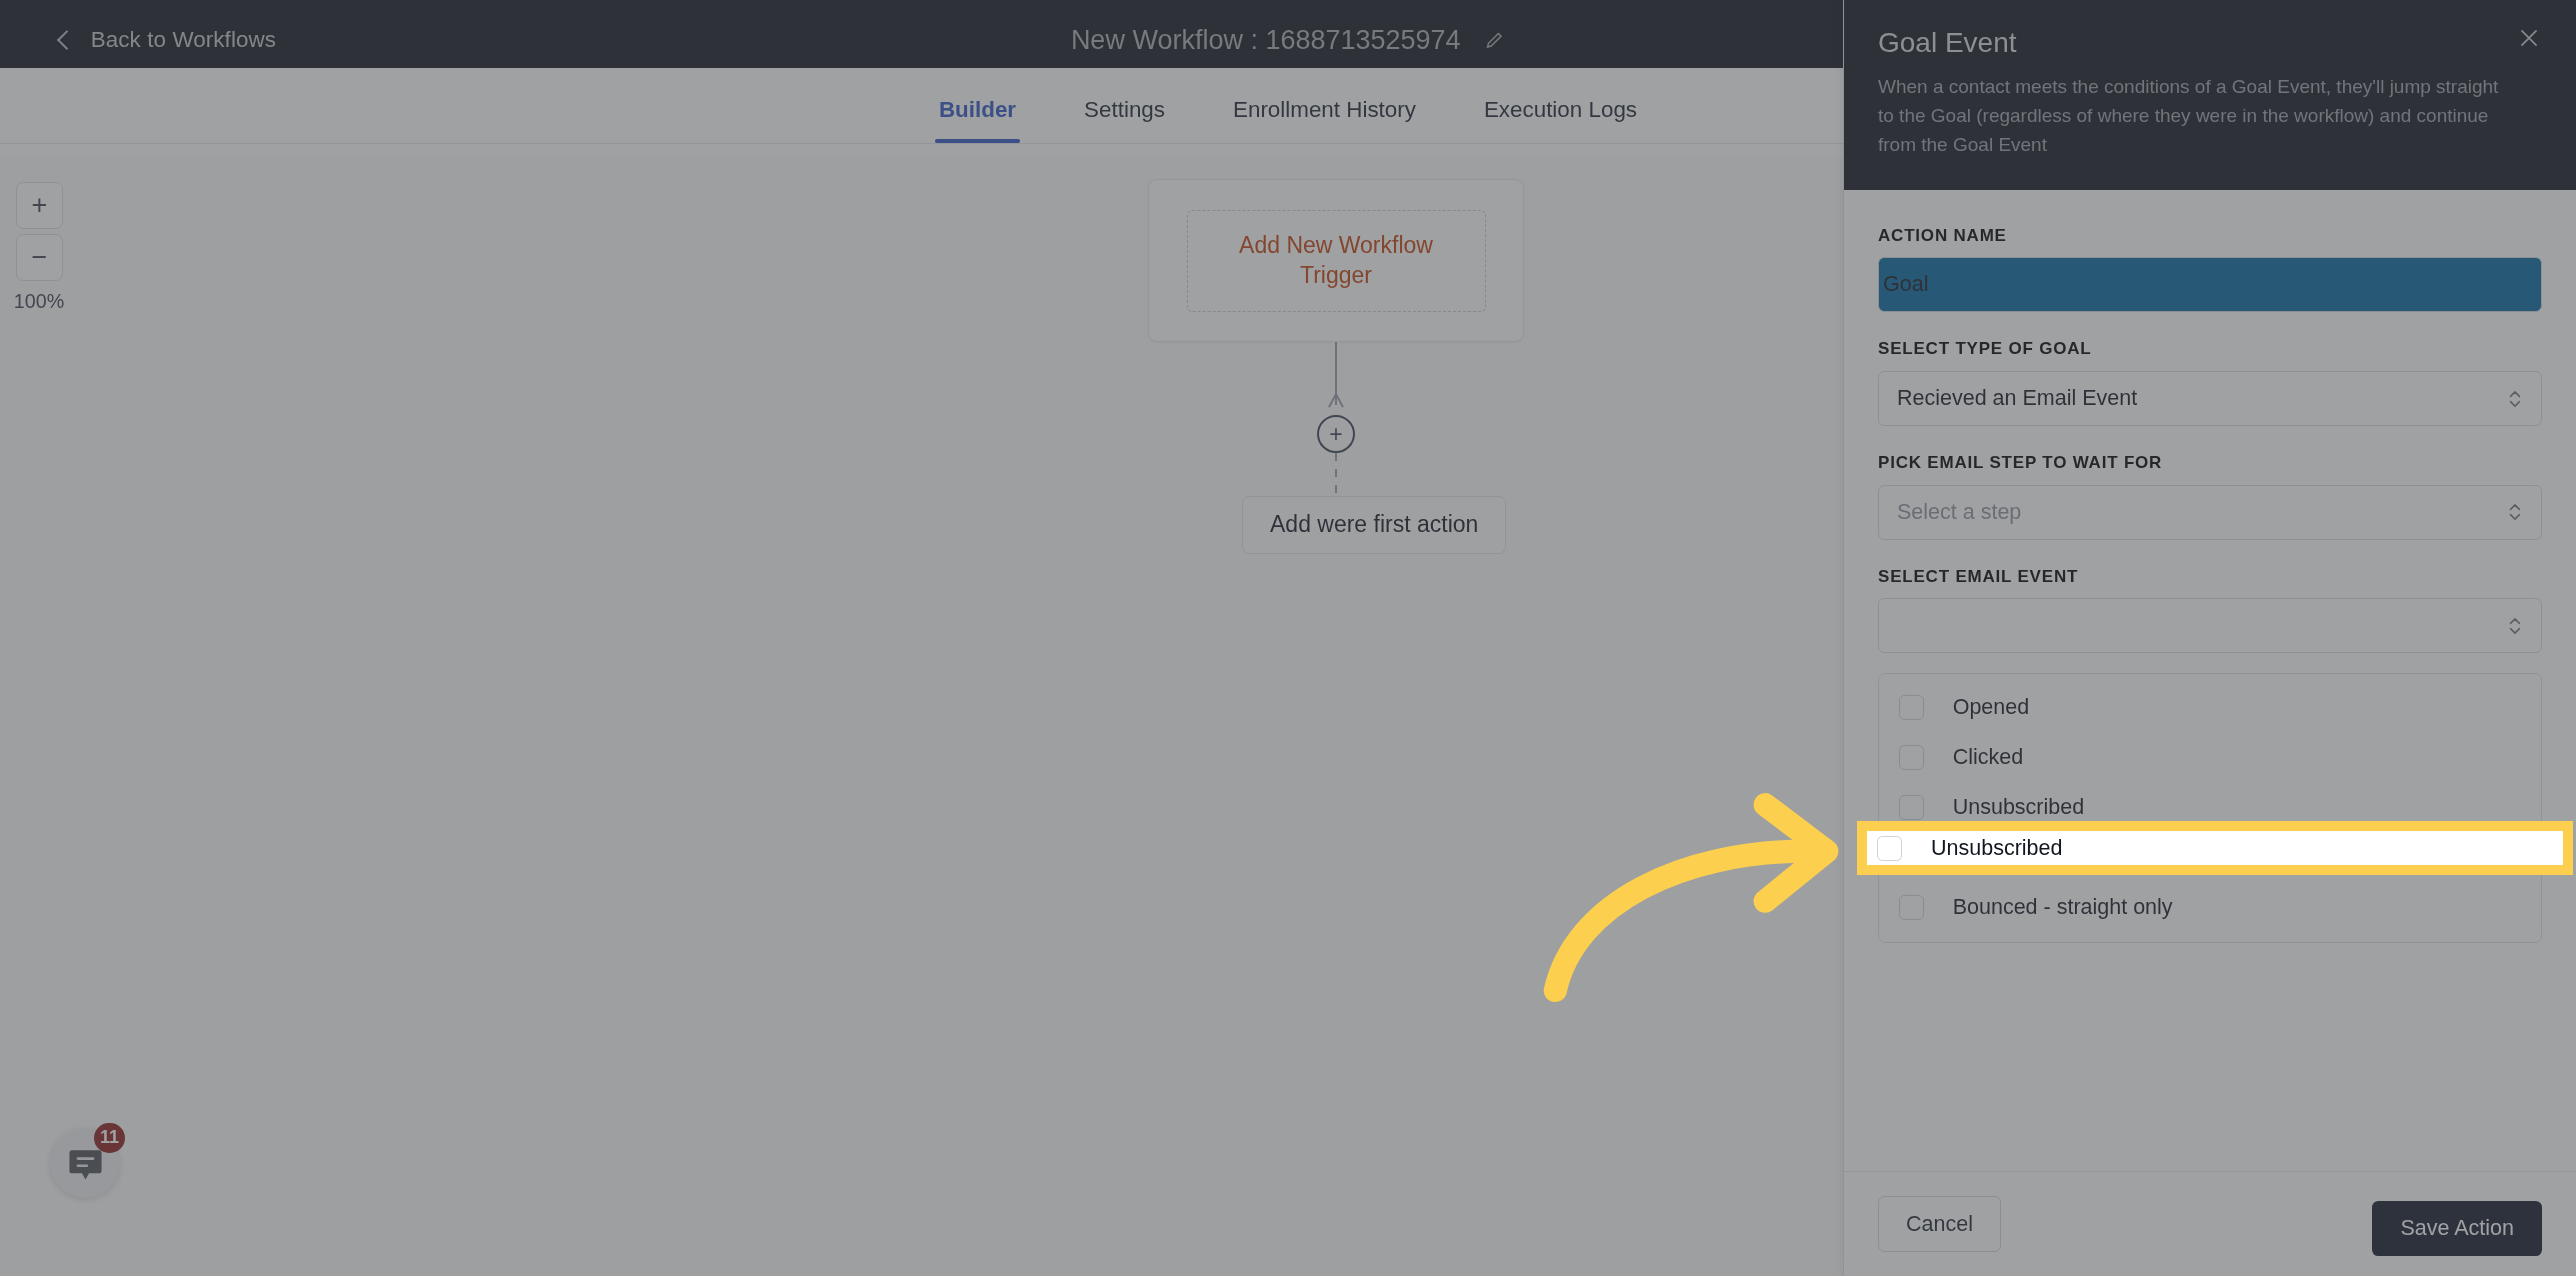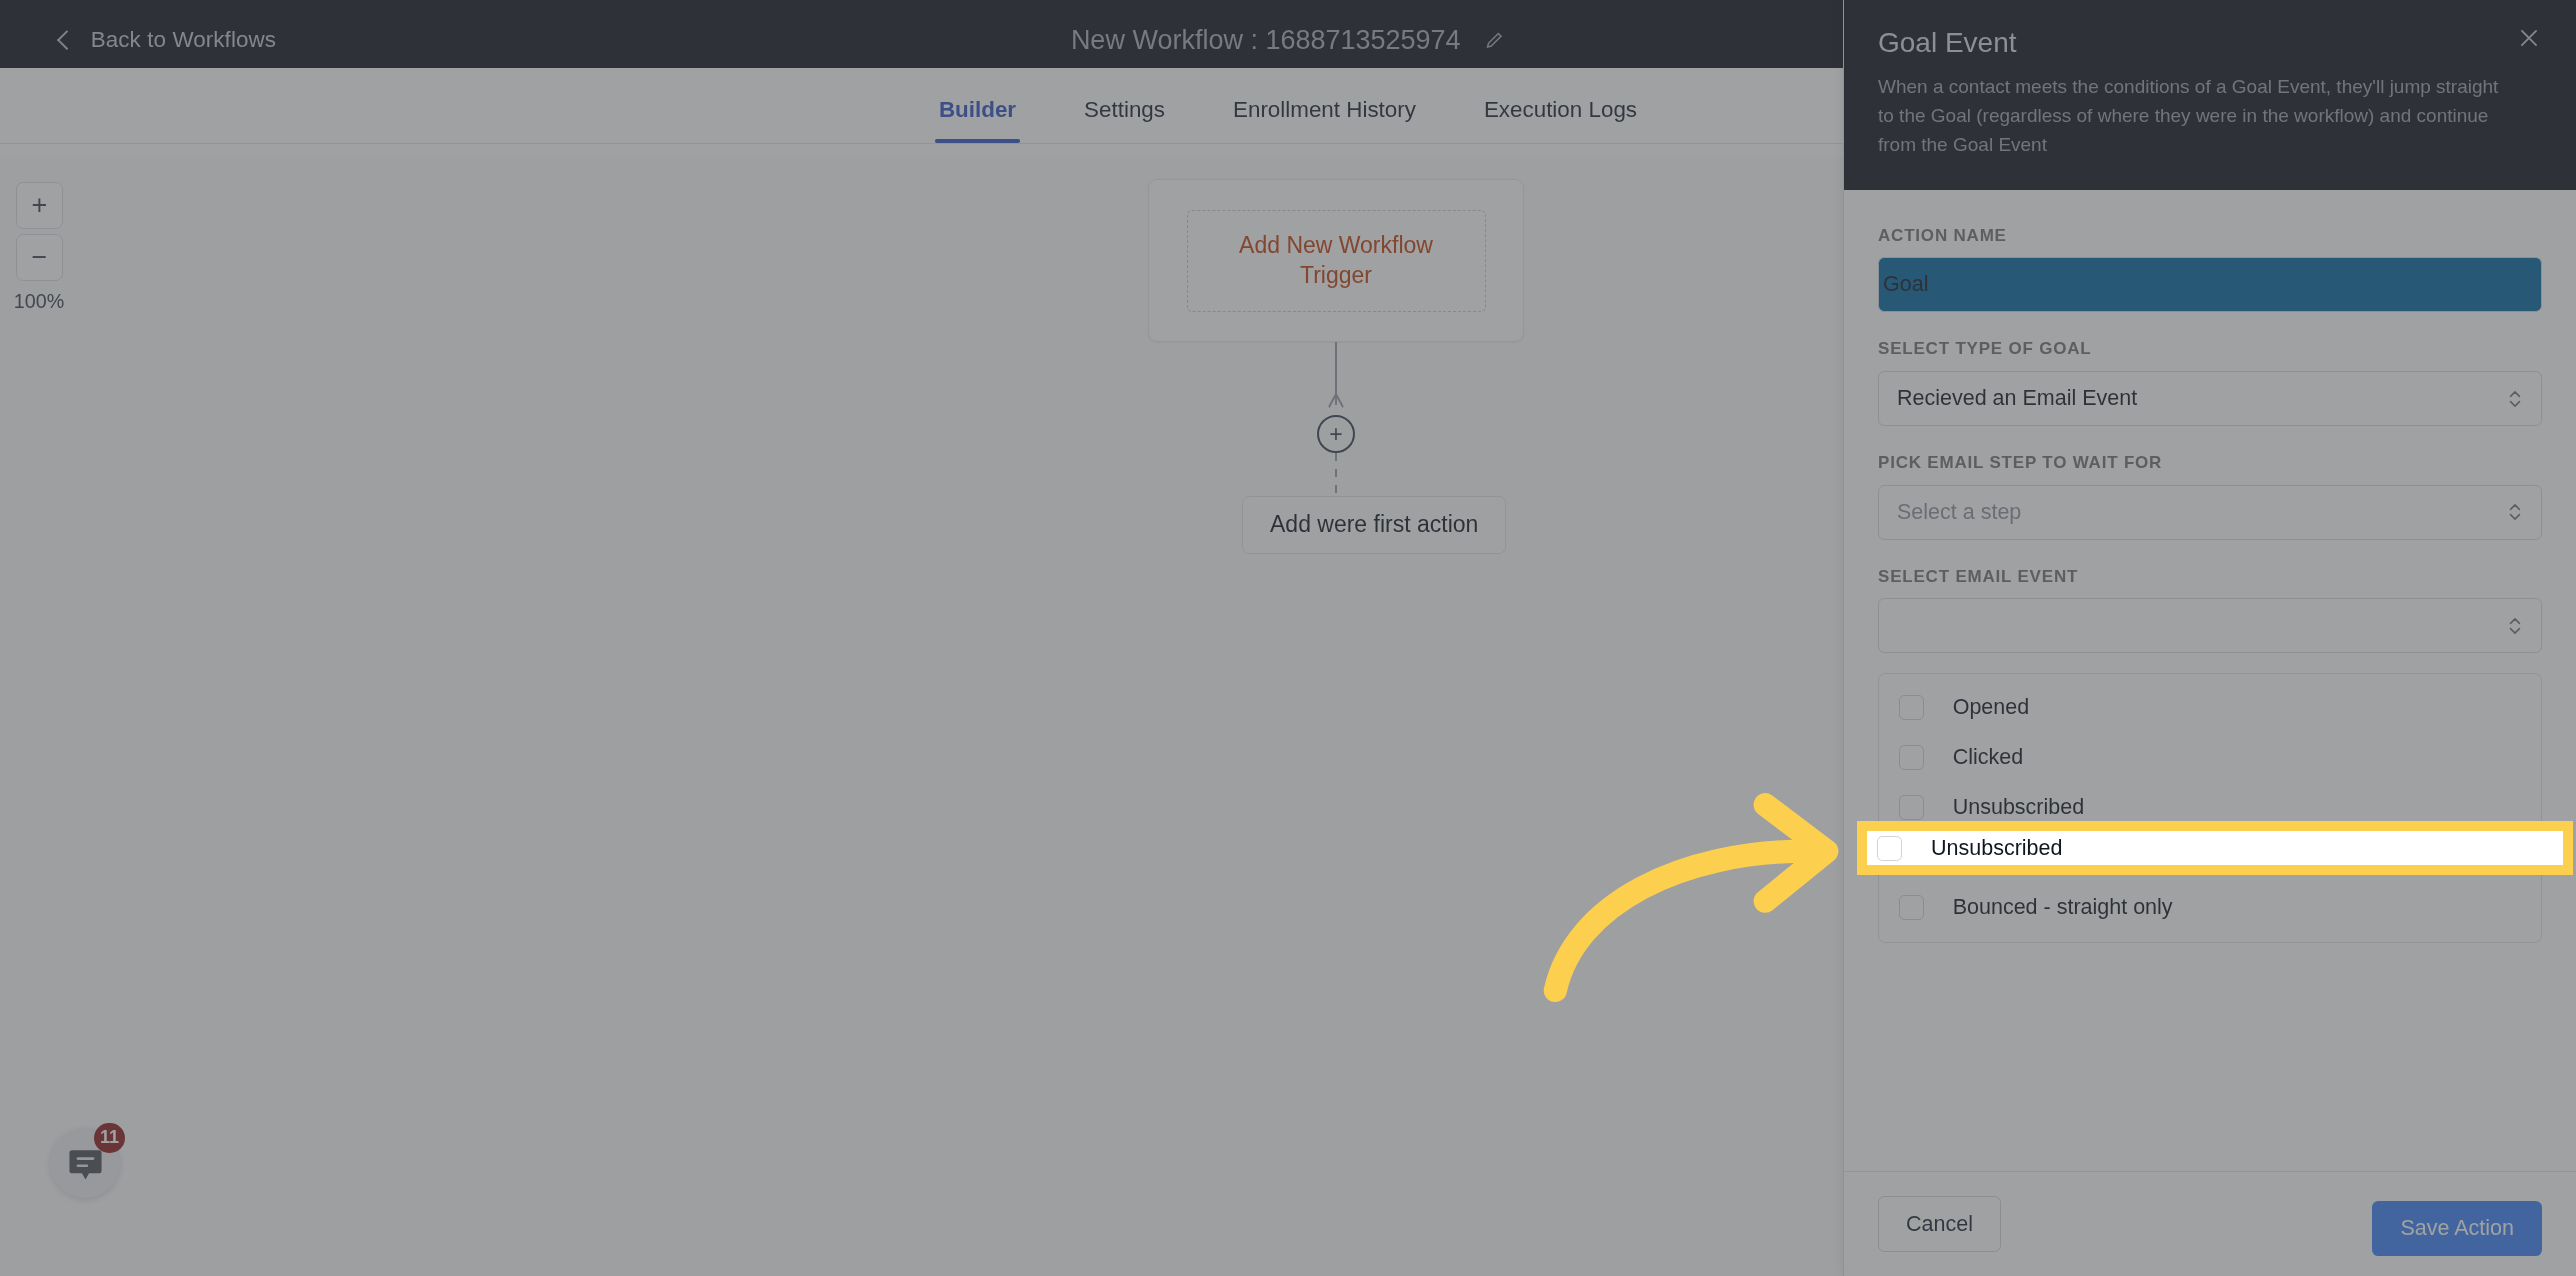--- a/index.html
+++ b/index.html
@@ -146,21 +146,21 @@
   }
   .panel-close {
     position: absolute; right: 32px; top: 23px; width: 30px; height: 30px;
     cursor: pointer; color: #c7cbd1;
   }
   .panel-close svg { display: block; }
 
   .panel-body { flex: 1; padding: 36px 34px 0 34px; overflow: hidden; }
   .field-label {
     font-size: 17px; font-weight: 700; letter-spacing: 0.8px;
-    color: #737373; text-transform: uppercase; margin-bottom: 11.6px;
+    color: #000000; text-transform: uppercase; margin-bottom: 11.6px;
   }
   .field-block { margin-bottom: 27px; }
   .text-input {
     width: 100%; height: 55px; border: 0.9px solid #d7dadf; border-radius: 6.3px;
     background: #0369a1; font-size: 21.5px; color: #111720; padding: 0 4px;
     font-family: "Liberation Sans", sans-serif;
   }
   .select-box {
     width: 100%; height: 55px; border: 0.9px solid #d7dadf; border-radius: 6.3px;
     background: #fff; display: flex; align-items: center; padding: 0 18px;
@@ -190,21 +190,21 @@
 
   .panel-footer {
     border-top: 0.9px solid #e3e6ea; padding: 19.7px 34px;
     display: flex; justify-content: space-between; align-items: center; gap: 19.7px;
   }
   .btn {
     font-size: 21.5px; border-radius: 6.3px; padding: 14.3px 27px; cursor: pointer;
     font-family: "Liberation Sans", sans-serif; border: 0.9px solid transparent;
   }
   .btn-cancel { background: #fff; border-color: #d2d6db; color: #1a2230; }
-  .btn-save { background: #3b82f6; color: #ffffff; margin-top: 9px; }
+  .btn-save { background: #0f172a; color: #ffffff; margin-top: 9px; }
 
   
   .dim {
     position: absolute; left: 0; top: 0; width: 2576px; height: 1276px;
     background: rgba(72,75,79,.52); pointer-events: none;
   }
   .spotlight {
     position: absolute; left: 1857px; top: 821px; width: 716px; height: 54px;
     border: 10.7px solid #fcd04e; background: #ffffff;
     pointer-events: none; z-index: 7;

